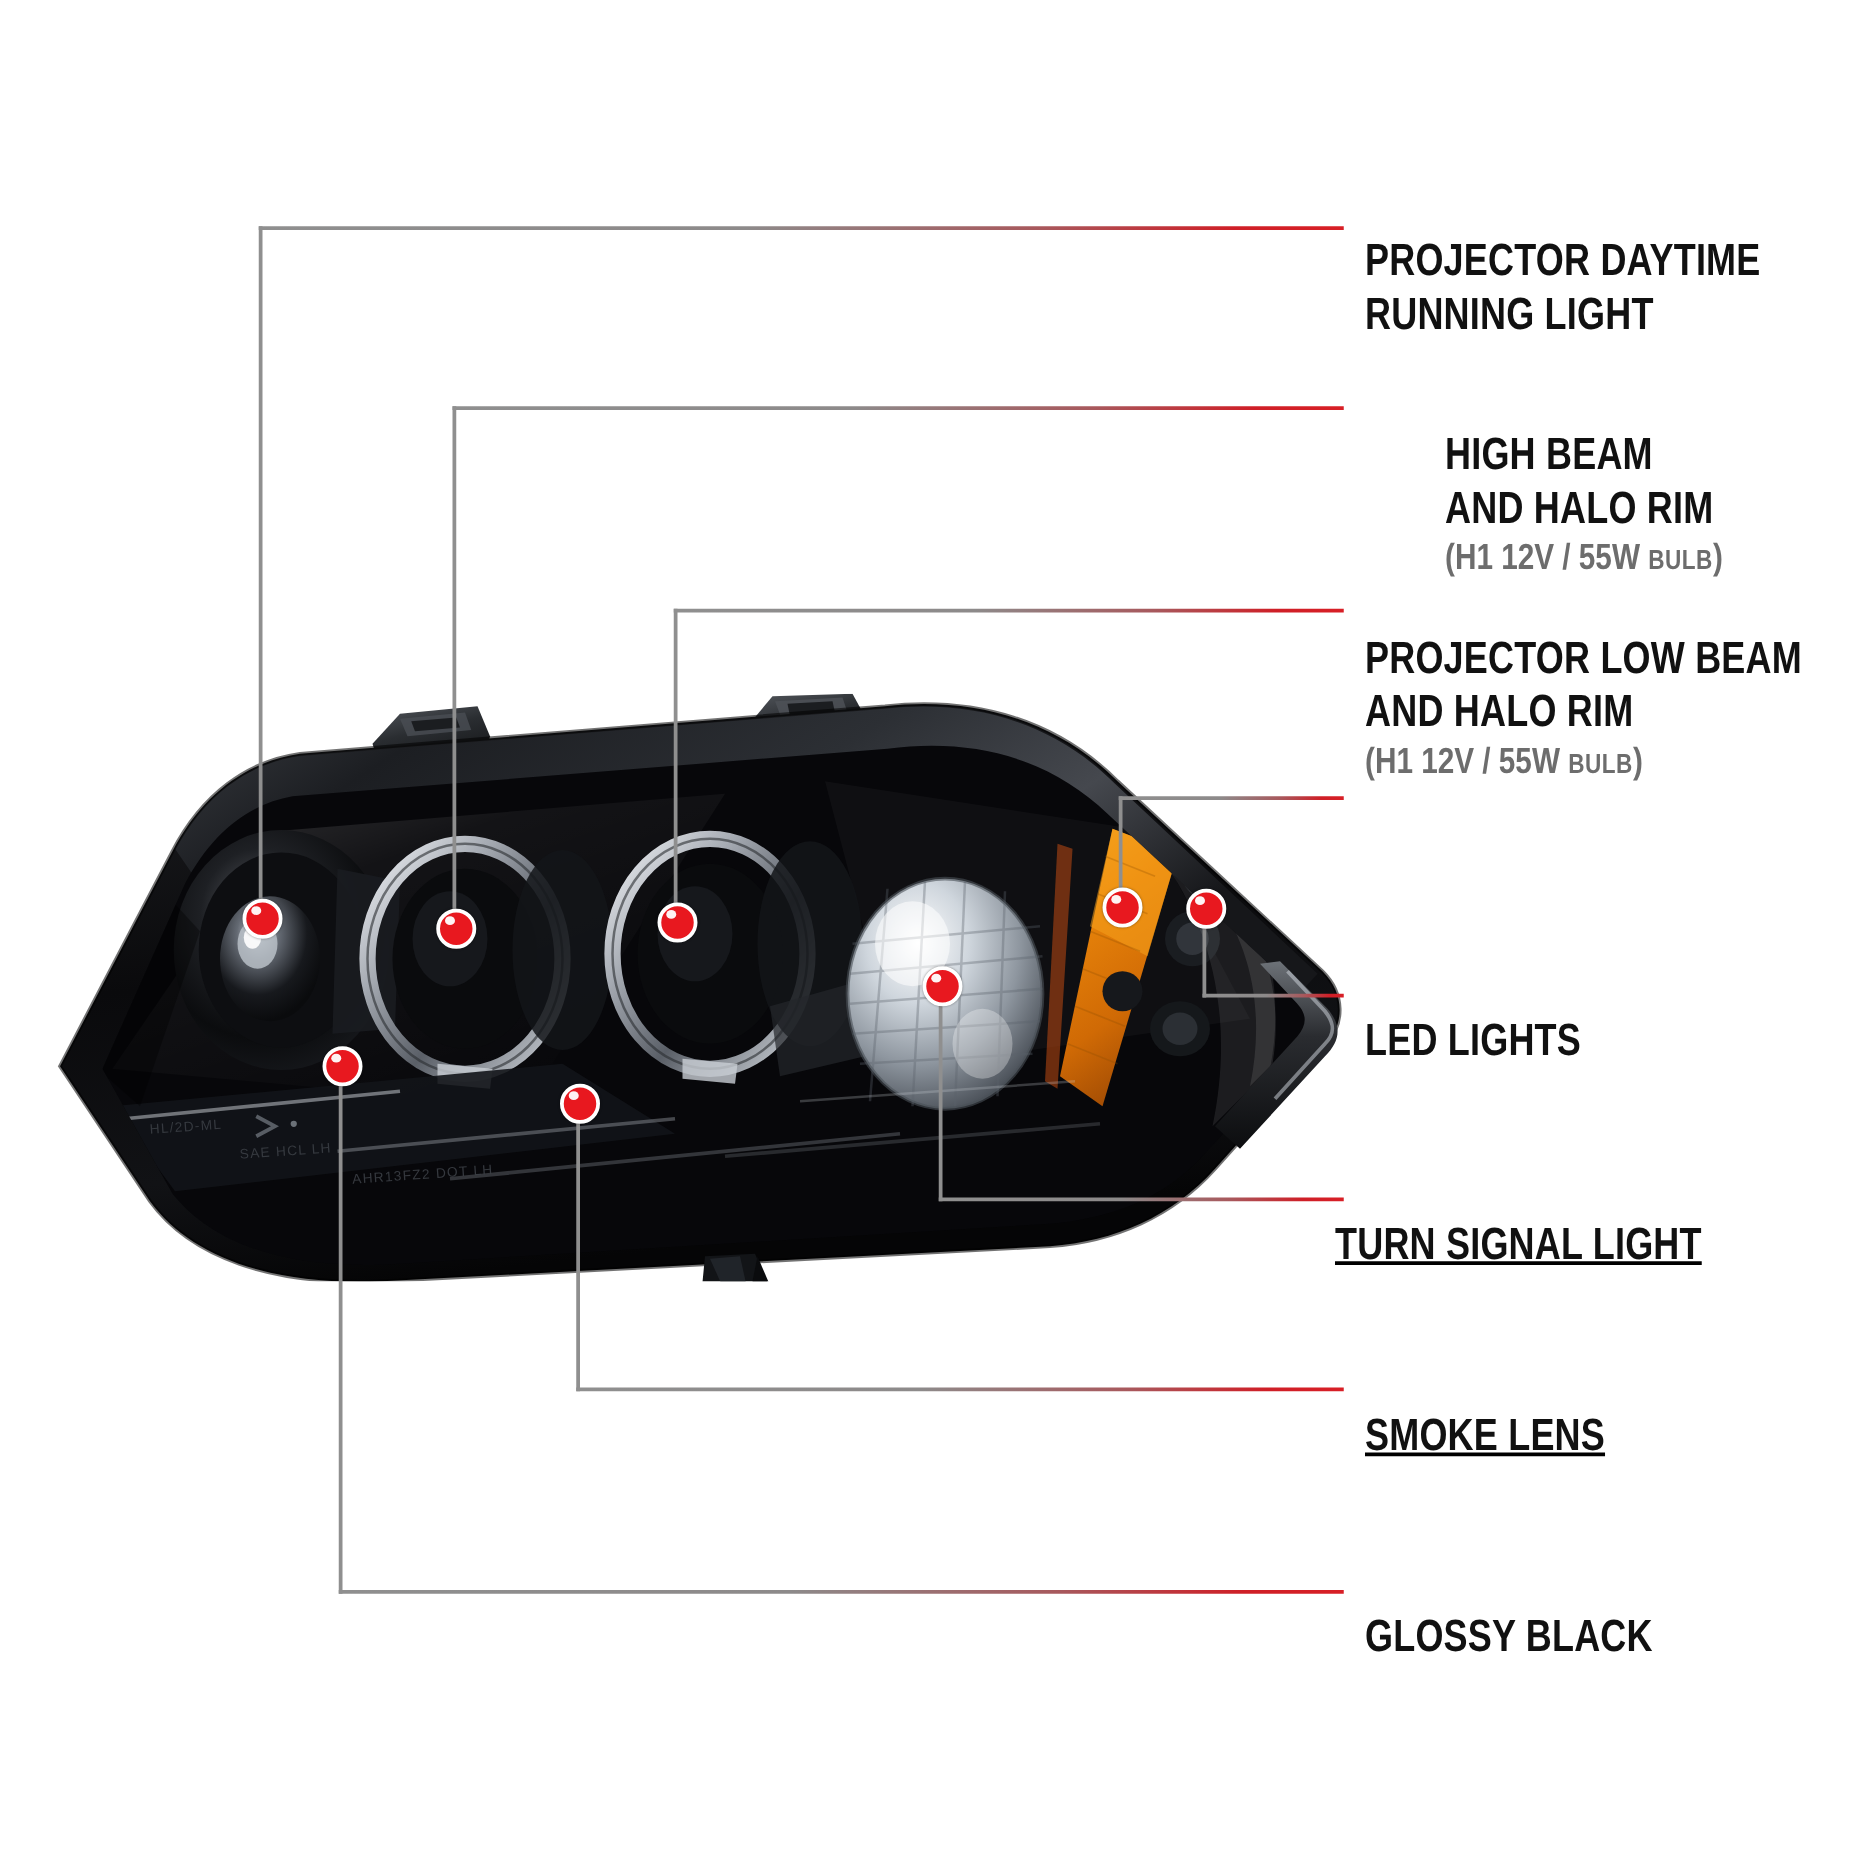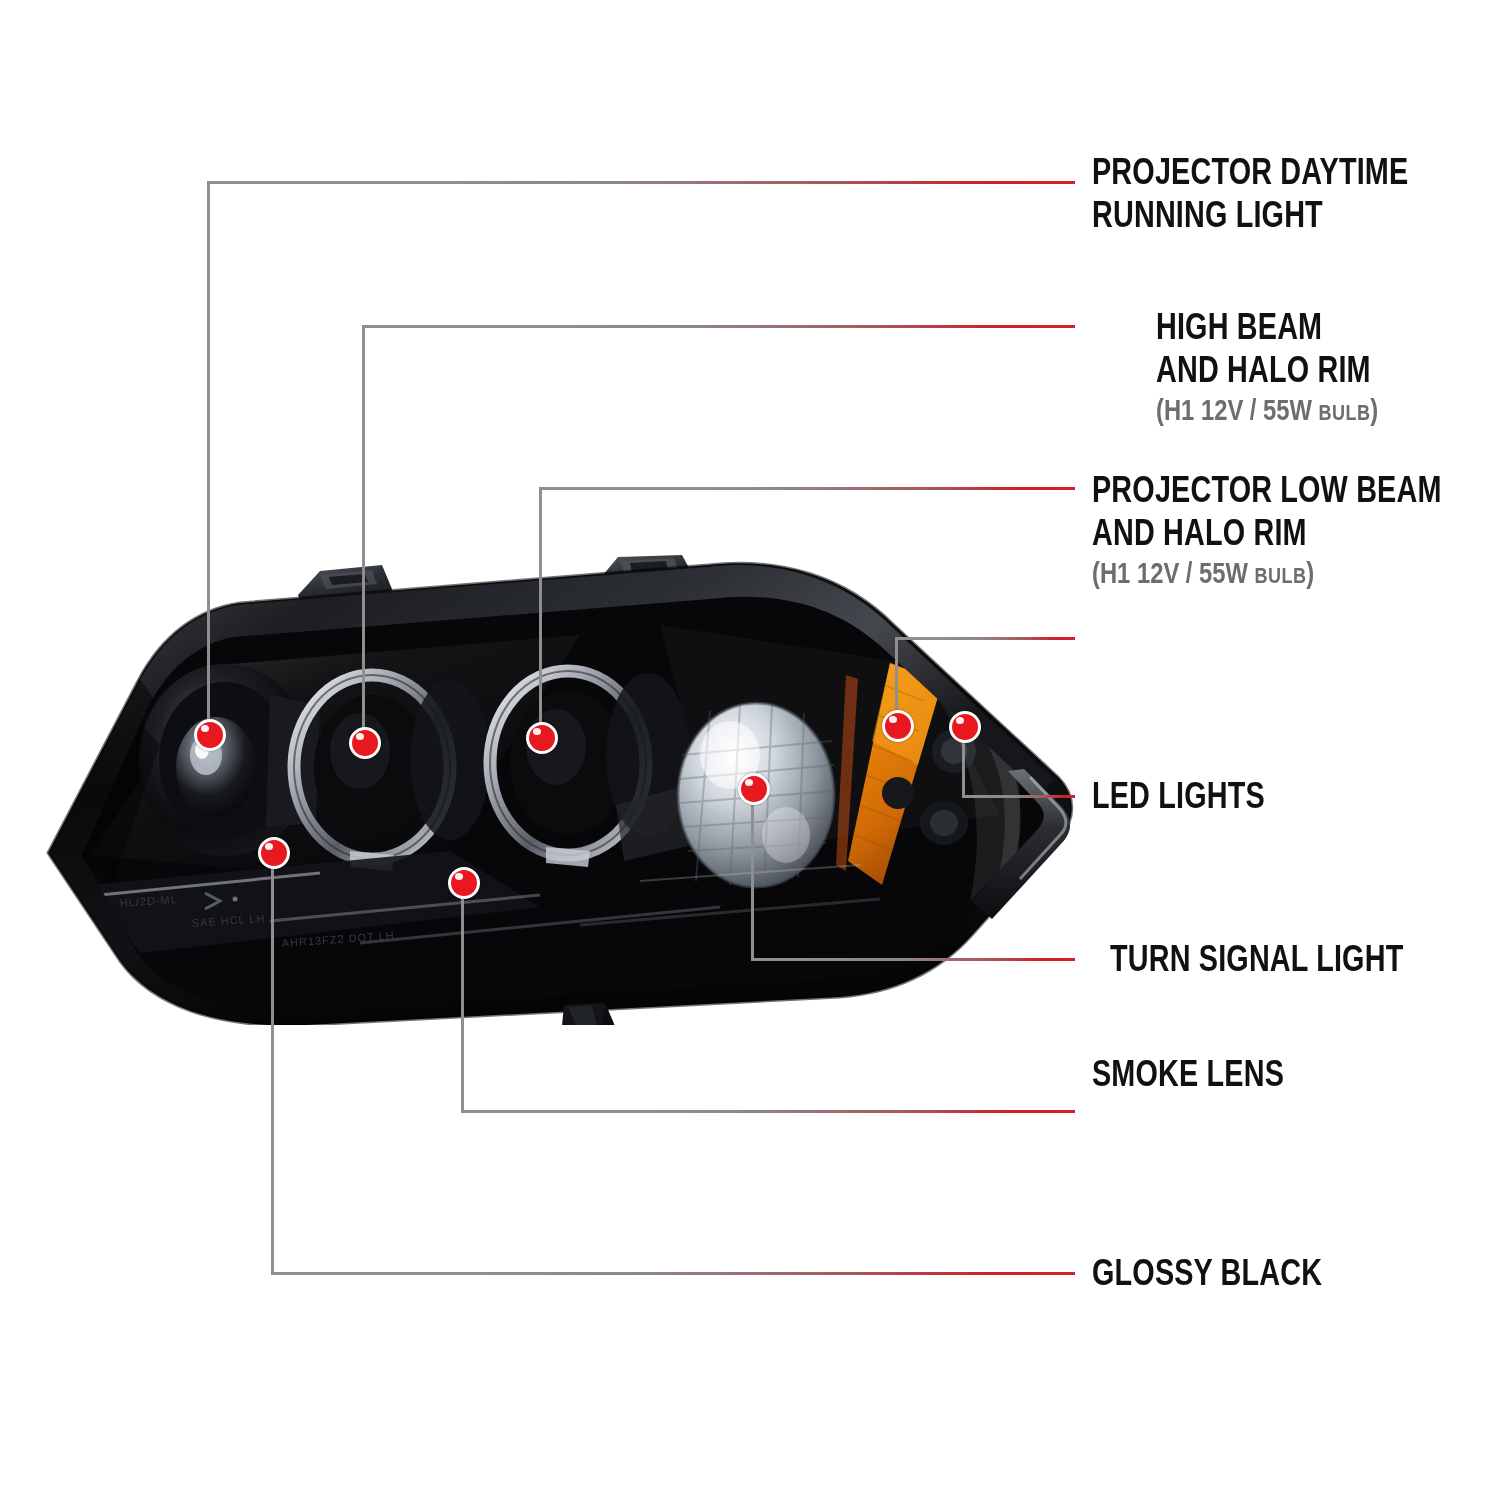--- a/index.html
+++ b/index.html
@@ -1,21 +1,21 @@
 <!DOCTYPE html>
 <html><head>
 <meta charset="utf-8">
 <style>
   html,body{margin:0;padding:0;background:#ffffff;}
   body{width:1500px;height:1500px;font-family:"Liberation Sans",sans-serif;
        -webkit-font-smoothing:antialiased;}
   #stage{position:relative;width:1500px;height:1500px;overflow:hidden;background:#fff;}
 
   
-  .callout{position:absolute;}
+  .callout{position:absolute;margin-top:36px;}
   .callout .line1,.callout .line2{
     font-family:"Liberation Sans",sans-serif;
     font-weight:700;
     font-size:36px;
     line-height:43px;
     letter-spacing:0.2px;
     color:#111111;
     white-space:nowrap;
     transform:scaleX(0.80);
     transform-origin:left center;
@@ -328,25 +328,25 @@
     <div class="line1">PROJECTOR LOW BEAM</div>
     <div class="line2">AND HALO RIM</div>
     <div class="sub"><span class="paren">(</span><span>H1  12V / 55W</span><span>&nbsp;</span><span class="small">BULB</span><span class="paren">)</span></div>
   </div>
 
 
   <div class="callout" style="left:1092px;top:774px;text-align:center;">
     <div class="line1">LED LIGHTS</div>
   </div>
 
-  <div class="callout" style="left:1110px;top:937px;">
+  <div class="callout" style="left:1068px;top:937px;text-decoration:underline;">
     <div class="line1">TURN SIGNAL LIGHT</div>
   </div>
 
-  <div class="callout" style="left:1092px;top:1052px;">
+  <div class="callout" style="left:1092px;top:1090px;text-decoration:underline;">
     <div class="line1">SMOKE LENS</div>
   </div>
 
   <div class="callout" style="left:1092px;top:1251px;text-align:center;">
     <div class="line1">GLOSSY BLACK</div>
   </div>
 
 </div>
 
 </body></html>

